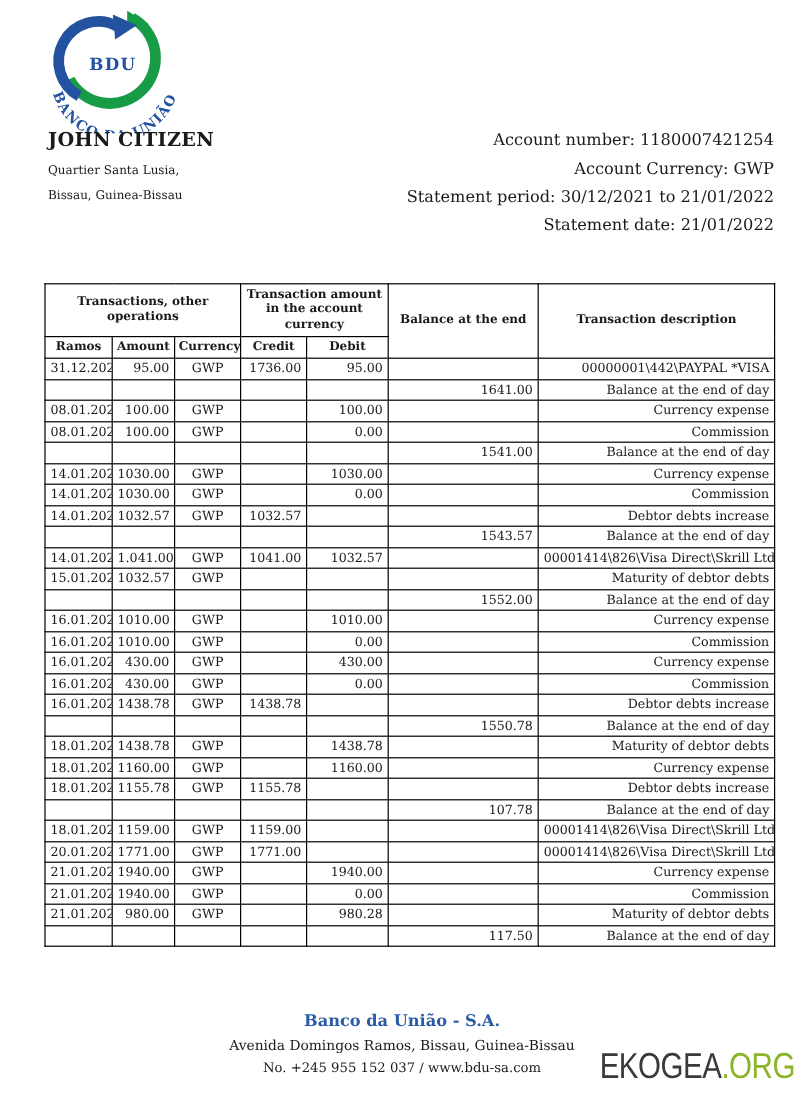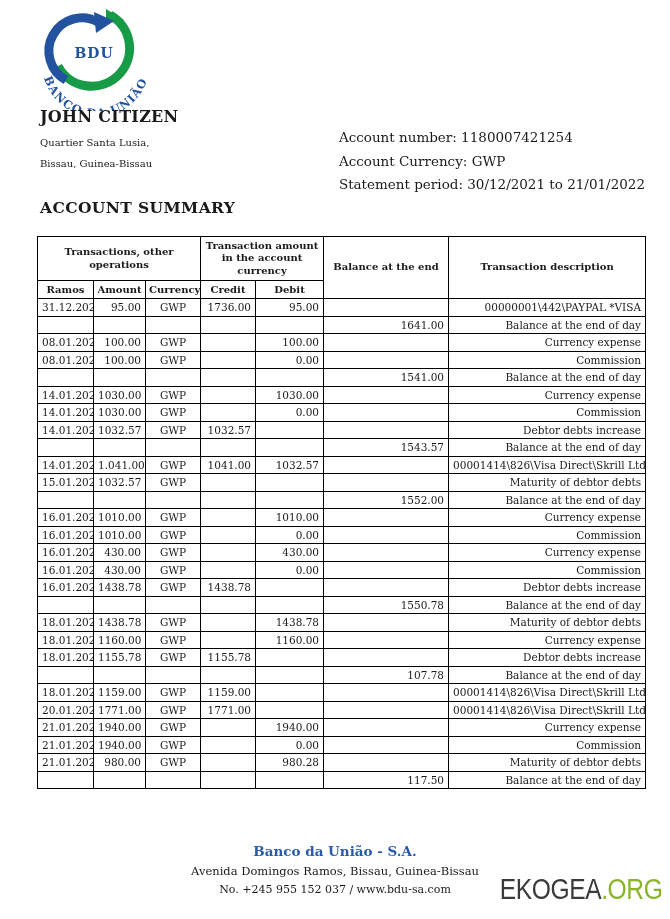--- a/index.html
+++ b/index.html
@@ -15,21 +15,21 @@
 
   
   .logo { position: absolute; left: 36px; top: 6px; width: 120px; height: 100px; }
 
   
   .customer { position: absolute; left: 40px; top: 107px; }
   .customer-name { font-size: 16px; font-weight: bold; letter-spacing: 0.3px; margin-bottom: 6px; }
   .customer-line { font-size: 10px; line-height: 21px; }
 
   
-  .account-info { position: absolute; right: 25px; top: 126px; text-align: left; }
+  .account-info { position: absolute; right: 25px; top: 106px; text-align: right; }
   .account-line { font-size: 13.5px; line-height: 23.5px; }
 
   
   .summary-title { position: absolute; left: 40px; top: 198px; font-size: 15.5px; font-weight: bold; letter-spacing: 0.4px; }
 
   
   .stmt-table {
     position: absolute; left: 37px; top: 236px; width: 608px;
     border-collapse: collapse; table-layout: fixed;
     font-size: 10.5px;
@@ -89,23 +89,23 @@
   <div class="customer">
     <div class="customer-name">JOHN CITIZEN</div>
     <div class="customer-line">Quartier Santa Lusia,</div>
     <div class="customer-line">Bissau, Guinea-Bissau</div>
   </div>
 
   <div class="account-info">
     <div class="account-line">Account number: 1180007421254</div>
     <div class="account-line">Account Currency: GWP</div>
     <div class="account-line">Statement period: 30/12/2021 to 21/01/2022</div>
+    <div class="account-line">Statement date: 21/01/2022</div>
   </div>
 
-  <div class="summary-title">ACCOUNT SUMMARY</div>
 
   <table class="stmt-table">
     <colgroup>
       <col style="width:56px">
         <col style="width:52px">
         <col style="width:55px">
       <col style="width:55px">
         <col style="width:68px">
         <col style="width:125px">
         <col style="width:197px">

